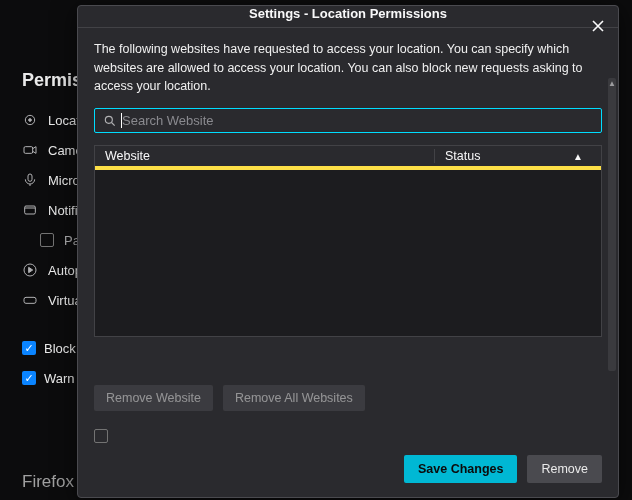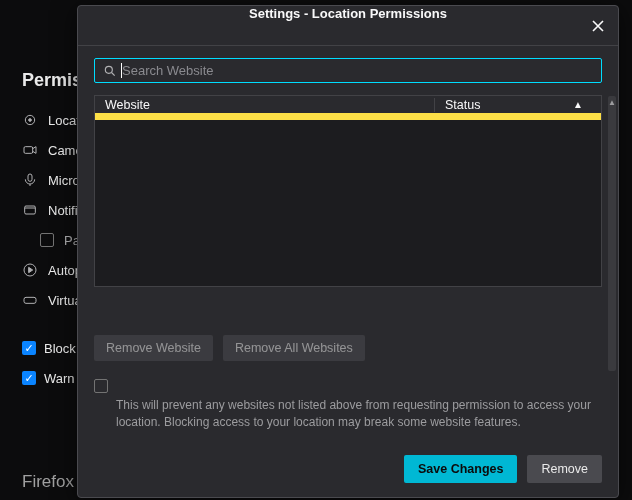--- a/index.html
+++ b/index.html
@@ -86,21 +86,21 @@
   @keyframes blink { 50% { opacity:0; } }
 
   .site-table {
     border:1px solid #424246;
     background:#1c1c1f;
     height:192px;
     display:flex; flex-direction:column;
   }
   .thead {
     display:flex; align-items:center;
-    background:#2a2a2e; border-bottom:7px solid #fde047;
+    background:#2a2a2e; border-bottom:4px solid #fde047;
     font-size:12.5px; height:24px;
   }
   .th { padding:0 10px; }
   .th-website { flex: 0 0 340px; border-right:1px solid #424246; }
   .th-status { flex:1; display:flex; align-items:center; justify-content:space-between; }
   .sort-caret { font-size:10px; color:#f9f9fa; margin-right:8px; }
   .tbody { flex:1; }
 
   .action-row {
     display:flex; gap:10px; margin-top:12px;
@@ -220,20 +220,21 @@
           <path d="M2 2l10 10M12 2L2 12" stroke="#f9f9fa" stroke-width="1.6"></path>
         </svg>
     </div>
   </div>
 
   <div class="dlg-body">
     <div class="scroll-gutter">
       <div class="scroll-arrow">▲</div>
     </div>
 
+    <p class="intro">The following websites have requested to access your location. You can specify which websites are allowed to access your location. You can also block new requests asking to access your location.</p>
 
     <div class="search-wrap">
       <span class="mag"><svg viewBox="0 0 24 24">
             <circle cx="10" cy="10" r="6"></circle>
             <path d="M15 15l5 5"></path>
           </svg></span>
       <span class="caret"></span>
       <input type="text" placeholder="Search Website" style="">
     </div>
 
@@ -250,21 +251,20 @@
 
     <div class="action-row">
       <button class="btn-secondary disabled">Remove Website</button>
       <button class="btn-secondary disabled">Remove All Websites</button>
     </div>
 
     <div class="block-section">
       <div class="block-head">
         <span class="cb off"></span>
       </div>
-      <p class="block-desc">This will prevent any websites not listed above from requesting permission to access your location. Blocking access to your location may break some website features.</p>
     </div>
   </div>
 
   <div class="dlg-footer">
     <button class="btn-primary">Save Changes</button>
     <button class="btn-cancel">Remove</button>
   </div>
 </div>
 
 </body></html>

